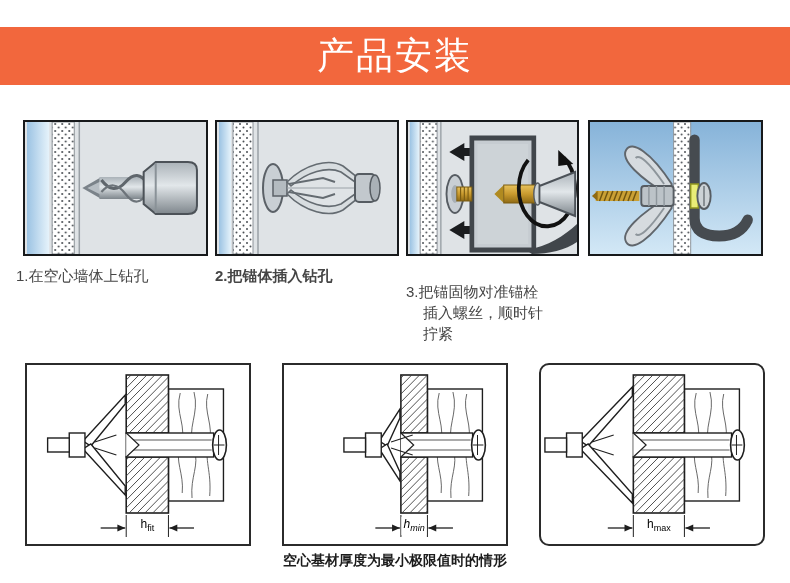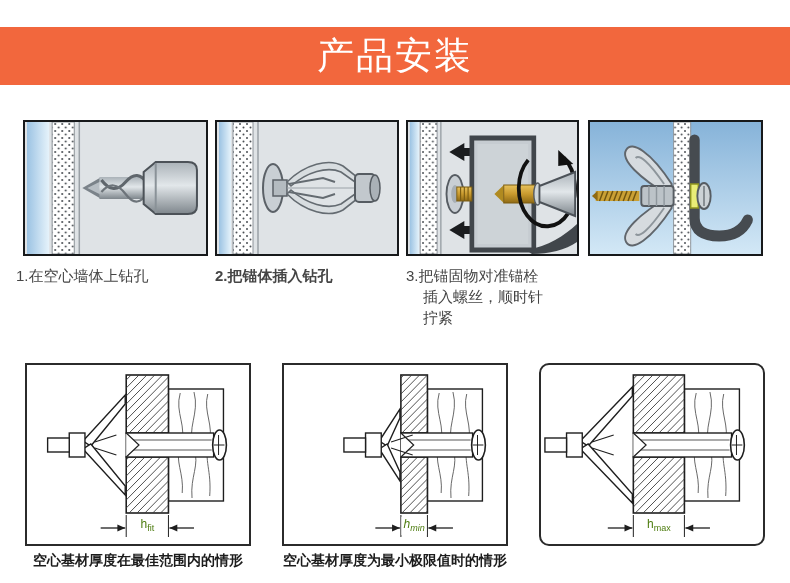--- a/index.html
+++ b/index.html
@@ -11,28 +11,28 @@
                 text-align:center;color:#ffffff;font-size:37px;letter-spacing:2px;font-weight:400;}
   
   .panel{position:absolute;top:120px;height:136px;border:2px solid #17191b;box-sizing:border-box;background:#dfe3e6;}
   .panel svg{display:block;width:100%;height:100%;}
   .p1{left:23px;width:185px;}
   .p2{left:215px;width:184px;}
   .p3{left:406px;width:173px;}
   .p4{left:588px;width:175px;}
   .step-caption{position:absolute;top:265px;font-size:15px;line-height:21px;color:#454545;
                 white-space:pre-line;padding-left:17px;text-indent:-17px;width:180px;}
-  .c1{left:7px;margin-left:9px;} .c2{left:215px;font-weight:bold;} .c3{left:406px;} .c4{left:588px;}
+  .c1{left:7px;margin-left:9px;} .c2{left:215px;font-weight:bold;} .c3{left:406px;margin-top:16px;} .c4{left:588px;}
   
   .diag-box{position:absolute;top:363px;width:226px;height:183px;border:2px solid #2b2b2b;
             box-sizing:border-box;background:#ffffff;}
   .diag-box svg{display:block;width:100%;height:100%;}
   .d1{left:25px;} .d2{left:282px;font-style:italic;} .d3{left:539px;border-radius:10px;}
   .dim-label{position:absolute;top:152px;transform:translateX(-50%);background:#ffffff;
-             padding:0 2px;font-size:12px;color:#4d7c0f;line-height:14px;}
+             padding:0 2px;font-size:12px;color:#000000;line-height:14px;}
   .dim-label sub{font-size:9px;}
   .d1 .dim-label{left:54.2%;} .d2 .dim-label{left:58.6%;} .d3 .dim-label{left:53.1%;}
   .diag-caption{position:absolute;top:552px;width:250px;text-align:center;font-size:14px;
                 font-weight:bold;color:#1c1c1c;}
   .dc1{left:13px;} .dc2{left:270px;} .dc3{left:527px;}
 </style>
 </head>
 <body>
 
 <div class="screen">
@@ -257,16 +257,15 @@
         <line x1="94" y1="150" x2="94" y2="172" stroke="#1e1e1e" stroke-width="1"></line>
         <line x1="146" y1="150" x2="146" y2="172" stroke="#1e1e1e" stroke-width="1"></line>
         <line x1="68" y1="163" x2="93" y2="163" stroke="#1e1e1e" stroke-width="1.3"></line>
         <polygon points="93,163 85,159.5 85,166.5" fill="#1e1e1e"></polygon>
         <line x1="147" y1="163" x2="172" y2="163" stroke="#1e1e1e" stroke-width="1.3"></line>
         <polygon points="147,163 155,159.5 155,166.5" fill="#1e1e1e"></polygon>
       </svg>
     <span class="dim-label"><span>h</span><sub>max</sub></span>
   </div>
 
-  <div class="diag-caption dc1">空心基材厚度在最佳范围内的情形</div>
   <div class="diag-caption dc2">空心基材厚度为最小极限值时的情形</div>
 
 </div>
 
 </body></html>

